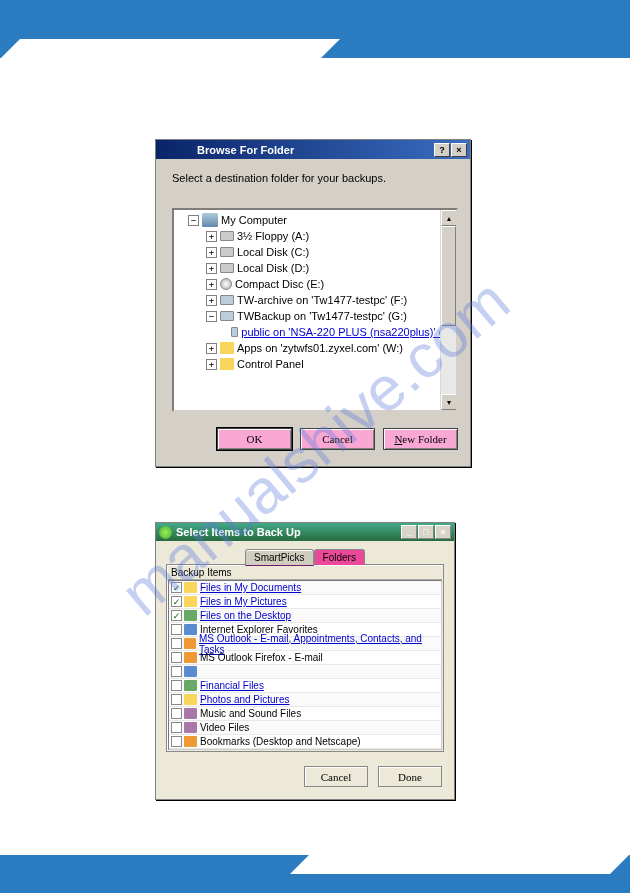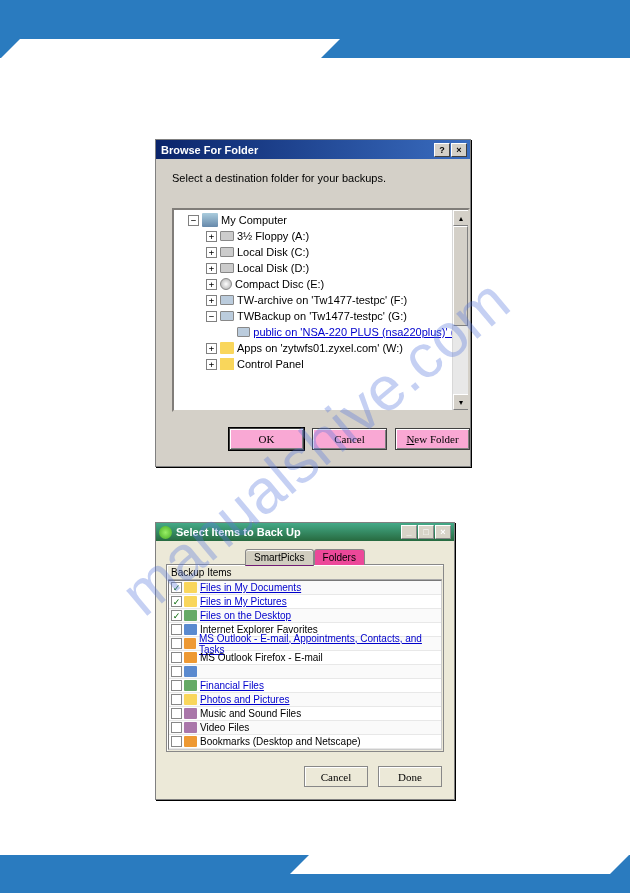--- a/index.html
+++ b/index.html
@@ -8,24 +8,24 @@
 .top-banner { position: absolute; top: 0; left: 0; width: 630px; height: 58px; background: #2a7bbf; }
 .top-banner::after { content: ""; position: absolute; left: 0; bottom: -1px; width: 320px; height: 20px; background: #fff; transform: skewX(-45deg); transform-origin: bottom left; }
 .bottom-banner { position: absolute; bottom: 0; left: 0; width: 630px; height: 38px; background: #2a7bbf; }
 .bottom-banner::before { content: ""; position: absolute; right: 0; top: -1px; width: 320px; height: 20px; background: #fff; transform: skewX(-45deg); transform-origin: top right; }
 
 .watermark { position: absolute; top: 50%; left: 50%; transform: translate(-50%, -50%) rotate(-40deg); font-size: 62px; color: rgba(88, 120, 220, 0.35); pointer-events: none; z-index: 100; font-family: Arial, sans-serif; white-space: nowrap; }
 
 
 .dialog1 { position: absolute; left: 155px; top: 139px; width: 316px; background: #d4d0c8; border: 1px solid #808080; box-shadow: 1px 1px 0 #000; }
 .titlebar1 { background: linear-gradient(to right, #0a246a, #3a6dc0); color: #fff; padding: 2px 3px; display: flex; align-items: center; font-size: 11px; font-weight: bold; height: 19px; }
-.titlebar1 .title-text { flex: 1; padding-left: 2px; }
+.titlebar1 .title-text { flex: 1; padding-left: 2px; margin-left: 36px; }
 .titlebar-btns { display: flex; gap: 1px; }
 .win-btn { width: 16px; height: 14px; background: #d4d0c8; border: 1px solid #fff; border-right-color: #404040; border-bottom-color: #404040; font-size: 9px; font-weight: bold; color: #000; display: flex; align-items: center; justify-content: center; cursor: pointer; font-family: Arial; }
-.dialog1-body { padding: 13px 0 12px 16px; }
+.dialog1-body { padding: 13px 12px 12px 16px; }
 .instr { margin-bottom: 24px; font-size: 11px; }
 .tree-box { background: #fff; border: 2px inset #d4d0c8; height: 204px; overflow: hidden; position: relative; }
 .tree-scroll { position: absolute; right: 0; top: 0; width: 16px; height: 100%; background: #e8e8e8; border-left: 1px solid #d8d8d8; }
 .scroll-btn { width: 16px; height: 16px; background: #d4d0c8; border: 1px solid #fff; border-right-color: #808080; border-bottom-color: #808080; font-size: 8px; display:flex; align-items:center; justify-content:center; }
 .scroll-btn.down { position: absolute; bottom: 0; }
 .scroll-thumb { position: absolute; left: 0; top: 16px; width: 15px; height: 100px; background: #d4d0c8; border: 1px solid #fff; border-right-color: #808080; border-bottom-color: #808080; }
 .tree { padding: 2px 0 0 4px; font-size: 11px; }
 .tree-row { display: flex; align-items: center; height: 16px; white-space: nowrap; }
 .exp { width: 11px; height: 11px; border: 1px solid #808080; background: #fff; display: inline-flex; align-items: center; justify-content: center; font-size: 9px; line-height: 1; margin-right: 3px; font-family: monospace; cursor: pointer; }
 .exp-spacer { width: 11px; margin-right: 3px; display: inline-block; }

